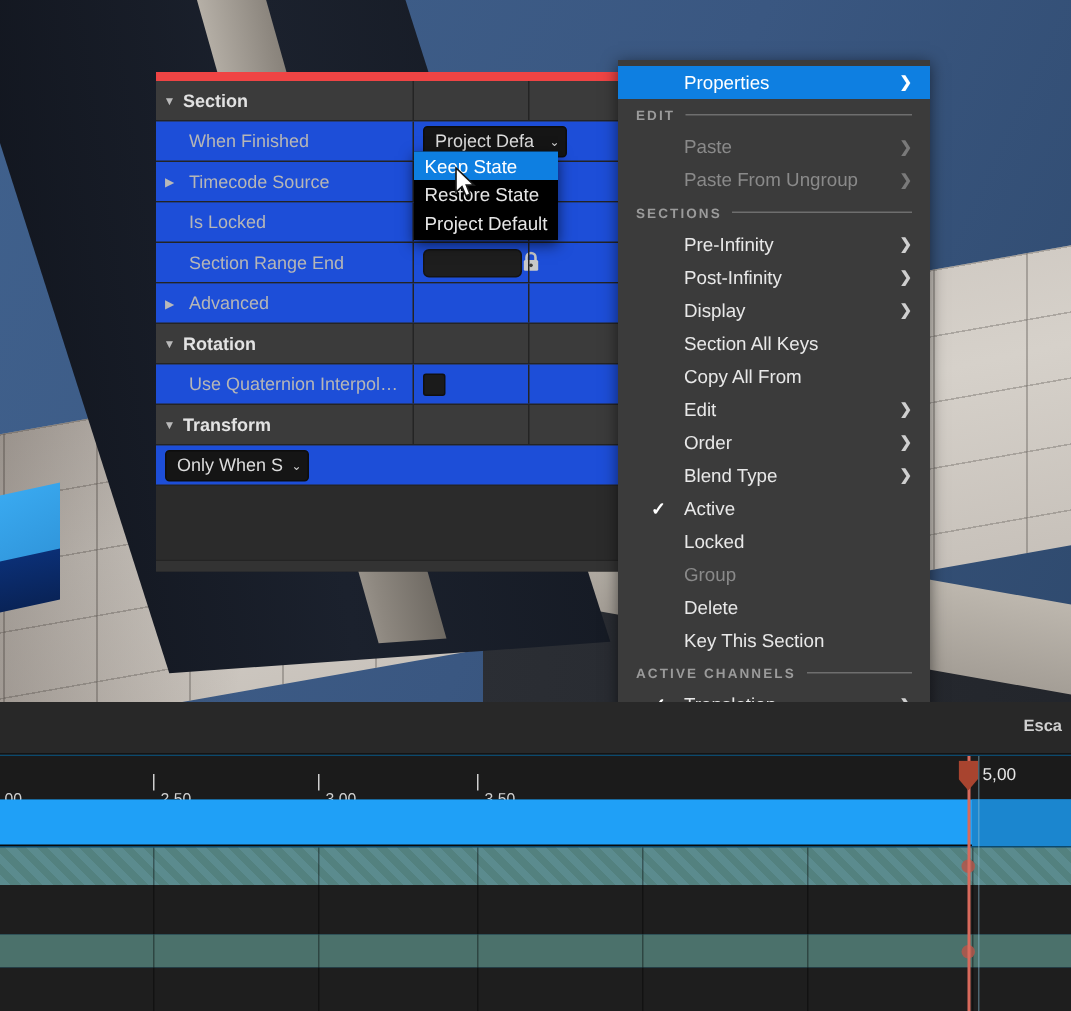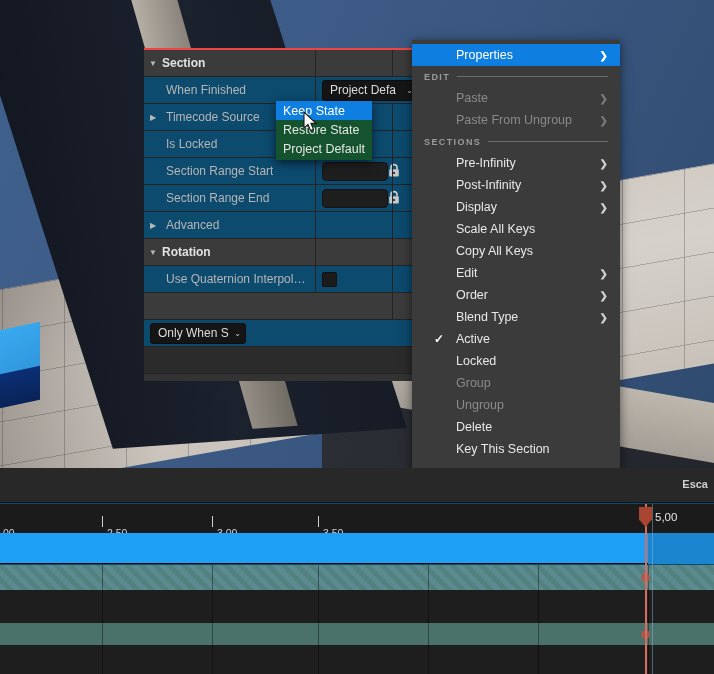--- a/index.html
+++ b/index.html
@@ -82,30 +82,29 @@
   .cube-front {
     position: absolute; left: 0px; top: 370px; width: 40px; height: 34px;
     background: linear-gradient(180deg, #0b2f75 0%, #092357 100%);
     transform: skewY(-12deg);
   }
 
   
   .details {
     position: absolute; left: 104px; top: 48px; width: 310px; height: 333px;
     background: #2b2b2b;
-    border-top: 2px solid #ef4444;
+    border-top: 6px solid #ef4444;
     font-size: 12px;
-    margin-left: 40px;
   }
   .drow {
     position: relative; height: 27px; display: flex; align-items: center;
     border-bottom: 1px solid #242424;
   }
   .drow.cat { background: #3b3b3b; }
-  .drow.prop { background: #0c4a6e; align-items: flex-end; }
+  .drow.prop { background: #1d4ed8; align-items: flex-end; }
   .dlabel-wrap {
     width: 172px; height: 100%; display: flex; align-items: center;
     border-right: 1px solid #242424; flex: none;
   }
   .tri { width: 18px; text-align: center; color: #b9b9b9; font-size: 8px; flex: none; }
   .tri.down::before { content: "\25BC"; }
   .tri.right::before { content: "\25B6"; }
   .tri.blank::before { content: ""; }
   .cat-label { color: #e2e2e2; font-weight: bold; font-size: 12px; }
   .prop-label { color: #b6b6b6; font-size: 12px; padding-left: 4px;
@@ -159,21 +158,21 @@
   .msec {
     height: 21px; display: flex; align-items: center; gap: 7px;
     padding: 0 12px 0 12px; color: #9b9b9b;
     font-size: 9px; letter-spacing: 1.4px; font-weight: bold;
   }
   .msec .line { flex: 1; height: 1px; background: #6e6e6e; }
 
   
   .selpop {
     position: absolute; left: 276px; top: 101px; width: 96px;
-    background: #14532d; box-shadow: 0 3px 9px rgba(0,0,0,.6);
+    background: #000000; box-shadow: 0 3px 9px rgba(0,0,0,.6);
     z-index: 40; font-size: 12.5px; padding-bottom: 2px;
   }
   .selopt { height: 19px; display: flex; align-items: center; padding-left: 7px;
      color: #e6e6e6; white-space: nowrap; }
   .selopt.sel { background: #0e7fe1; color: #fff; }
 
   
   .cursor { position: absolute; left: 303px; top: 111px; z-index: 60;
      pointer-events: none; }
 
@@ -270,49 +269,34 @@
           <span class="prop-label">Is Locked</span>
         </div>
         <div class="dval">
           <div class="chk"></div>
           <div class="dcell-split"></div>
         </div>
       </div>
       <div class="drow prop">
         <div class="dlabel-wrap">
           <span class="tri blank"></span>
-          <span class="prop-label">Section Range Start</span>
+          <span class="prop-label">Section Range End</span>
         </div>
         <div class="lockwrap"><svg width="14" height="15" viewBox="0 0 14 15">
             <path d="M4 6.5 V4.6 a3 3 0 0 1 6 0 V6.5" fill="none" stroke="#c9c9c9" stroke-width="1.7"></path>
             <rect x="2.2" y="6.3" width="9.6" height="7.2" rx="1" fill="#c9c9c9"></rect>
             <circle cx="7" cy="9.9" r="1.2" fill="#3a3a3a"></circle>
           </svg></div>
         <div class="dval">
           <div class="numfield"></div>
           <div class="dcell-split"></div>
         </div>
       </div>
       <div class="drow prop">
         <div class="dlabel-wrap">
-          <span class="tri blank"></span>
-          <span class="prop-label">Section Range End</span>
-        </div>
-        <div class="lockwrap"><svg width="14" height="15" viewBox="0 0 14 15">
-            <path d="M4 6.5 V4.6 a3 3 0 0 1 6 0 V6.5" fill="none" stroke="#c9c9c9" stroke-width="1.7"></path>
-            <rect x="2.2" y="6.3" width="9.6" height="7.2" rx="1" fill="#c9c9c9"></rect>
-            <circle cx="7" cy="9.9" r="1.2" fill="#3a3a3a"></circle>
-          </svg></div>
-        <div class="dval">
-          <div class="numfield"></div>
-          <div class="dcell-split"></div>
-        </div>
-      </div>
-      <div class="drow prop">
-        <div class="dlabel-wrap">
           <span class="tri right"></span>
           <span class="prop-label">Advanced</span>
         </div>
         <div class="dval">
           <div class="dcell-split"></div>
         </div>
       </div>
       <div class="drow cat">
         <div class="dlabel-wrap">
           <span class="tri down"></span>
@@ -326,20 +310,24 @@
         <div class="dlabel-wrap">
           <span class="tri blank"></span>
           <span class="prop-label">Use Quaternion Interpolati…</span>
         </div>
         <div class="dval">
           <div class="chk"></div>
           <div class="dcell-split"></div>
         </div>
       </div>
       <div class="drow cat">
+        <div class="dlabel-wrap">
+          <span class="tri down"></span>
+          <span class="cat-label">Transform</span>
+        </div>
         <div class="dval">
           <div class="dcell-split"></div>
         </div>
       </div>
       <div class="drow prop">
         <div class="dval">
           <div class="combo">
             <span class="ctext">Only When S</span>
             <span class="carrow">⌄</span>
           </div>
@@ -375,24 +363,24 @@
       </div>
       <div class="mi">
         <span>Post-Infinity</span>
         <span class="arrow">❯</span>
       </div>
       <div class="mi">
         <span>Display</span>
         <span class="arrow">❯</span>
       </div>
       <div class="mi">
-        <span>Scale All Keys</span>
-      </div>
-      <div class="mi">
-        <span>Copy All Keys</span>
+        <span>Section All Keys</span>
+      </div>
+      <div class="mi">
+        <span>Copy All From</span>
       </div>
       <div class="mi">
         <span>Edit</span>
         <span class="arrow">❯</span>
       </div>
       <div class="mi">
         <span>Order</span>
         <span class="arrow">❯</span>
       </div>
       <div class="mi">
@@ -401,23 +389,20 @@
       </div>
       <div class="mi">
         <span class="tick">✓</span>
         <span>Active</span>
       </div>
       <div class="mi">
         <span>Locked</span>
       </div>
       <div class="mi dis">
         <span>Group</span>
-      </div>
-      <div class="mi dis">
-        <span>Ungroup</span>
       </div>
       <div class="mi">
         <span>Delete</span>
       </div>
       <div class="mi">
         <span>Key This Section</span>
       </div>
       <div class="msec">
         <span>ACTIVE CHANNELS</span>
         <span class="line"></span>

